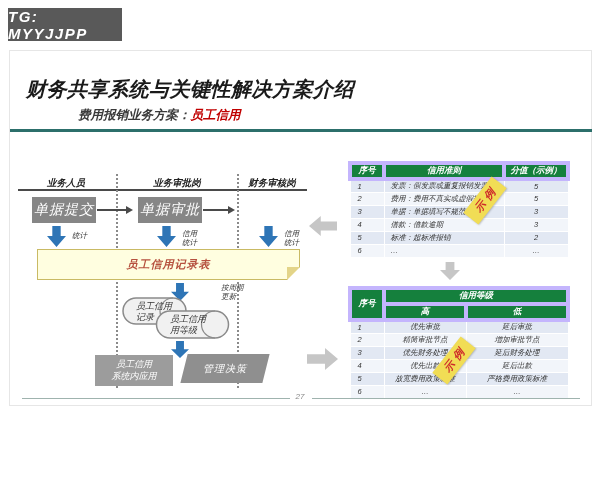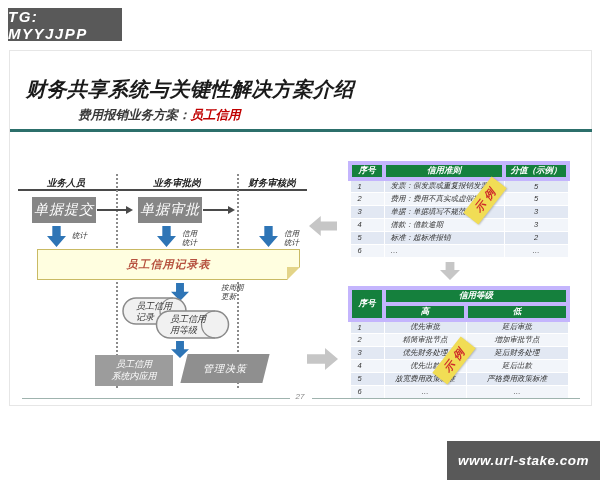--- a/index.html
+++ b/index.html
@@ -241,17 +241,14 @@
       </tbody>
   </table>
 
   <div id="stamp1" class="abs stamp">示例</div>
   <div id="stamp2" class="abs stamp">示例</div>
 
   <div class="abs footer-line" style="left:22px;"></div>
   <div class="abs footer-line" style="left:312px;"></div>
   <div id="page-number" class="abs">27</div>
 
-  <div id="bottom-badge" class="abs badge">
-    <span>www.url-stake.com</span>
-  </div>
 
 </div>
 
 </body></html>

